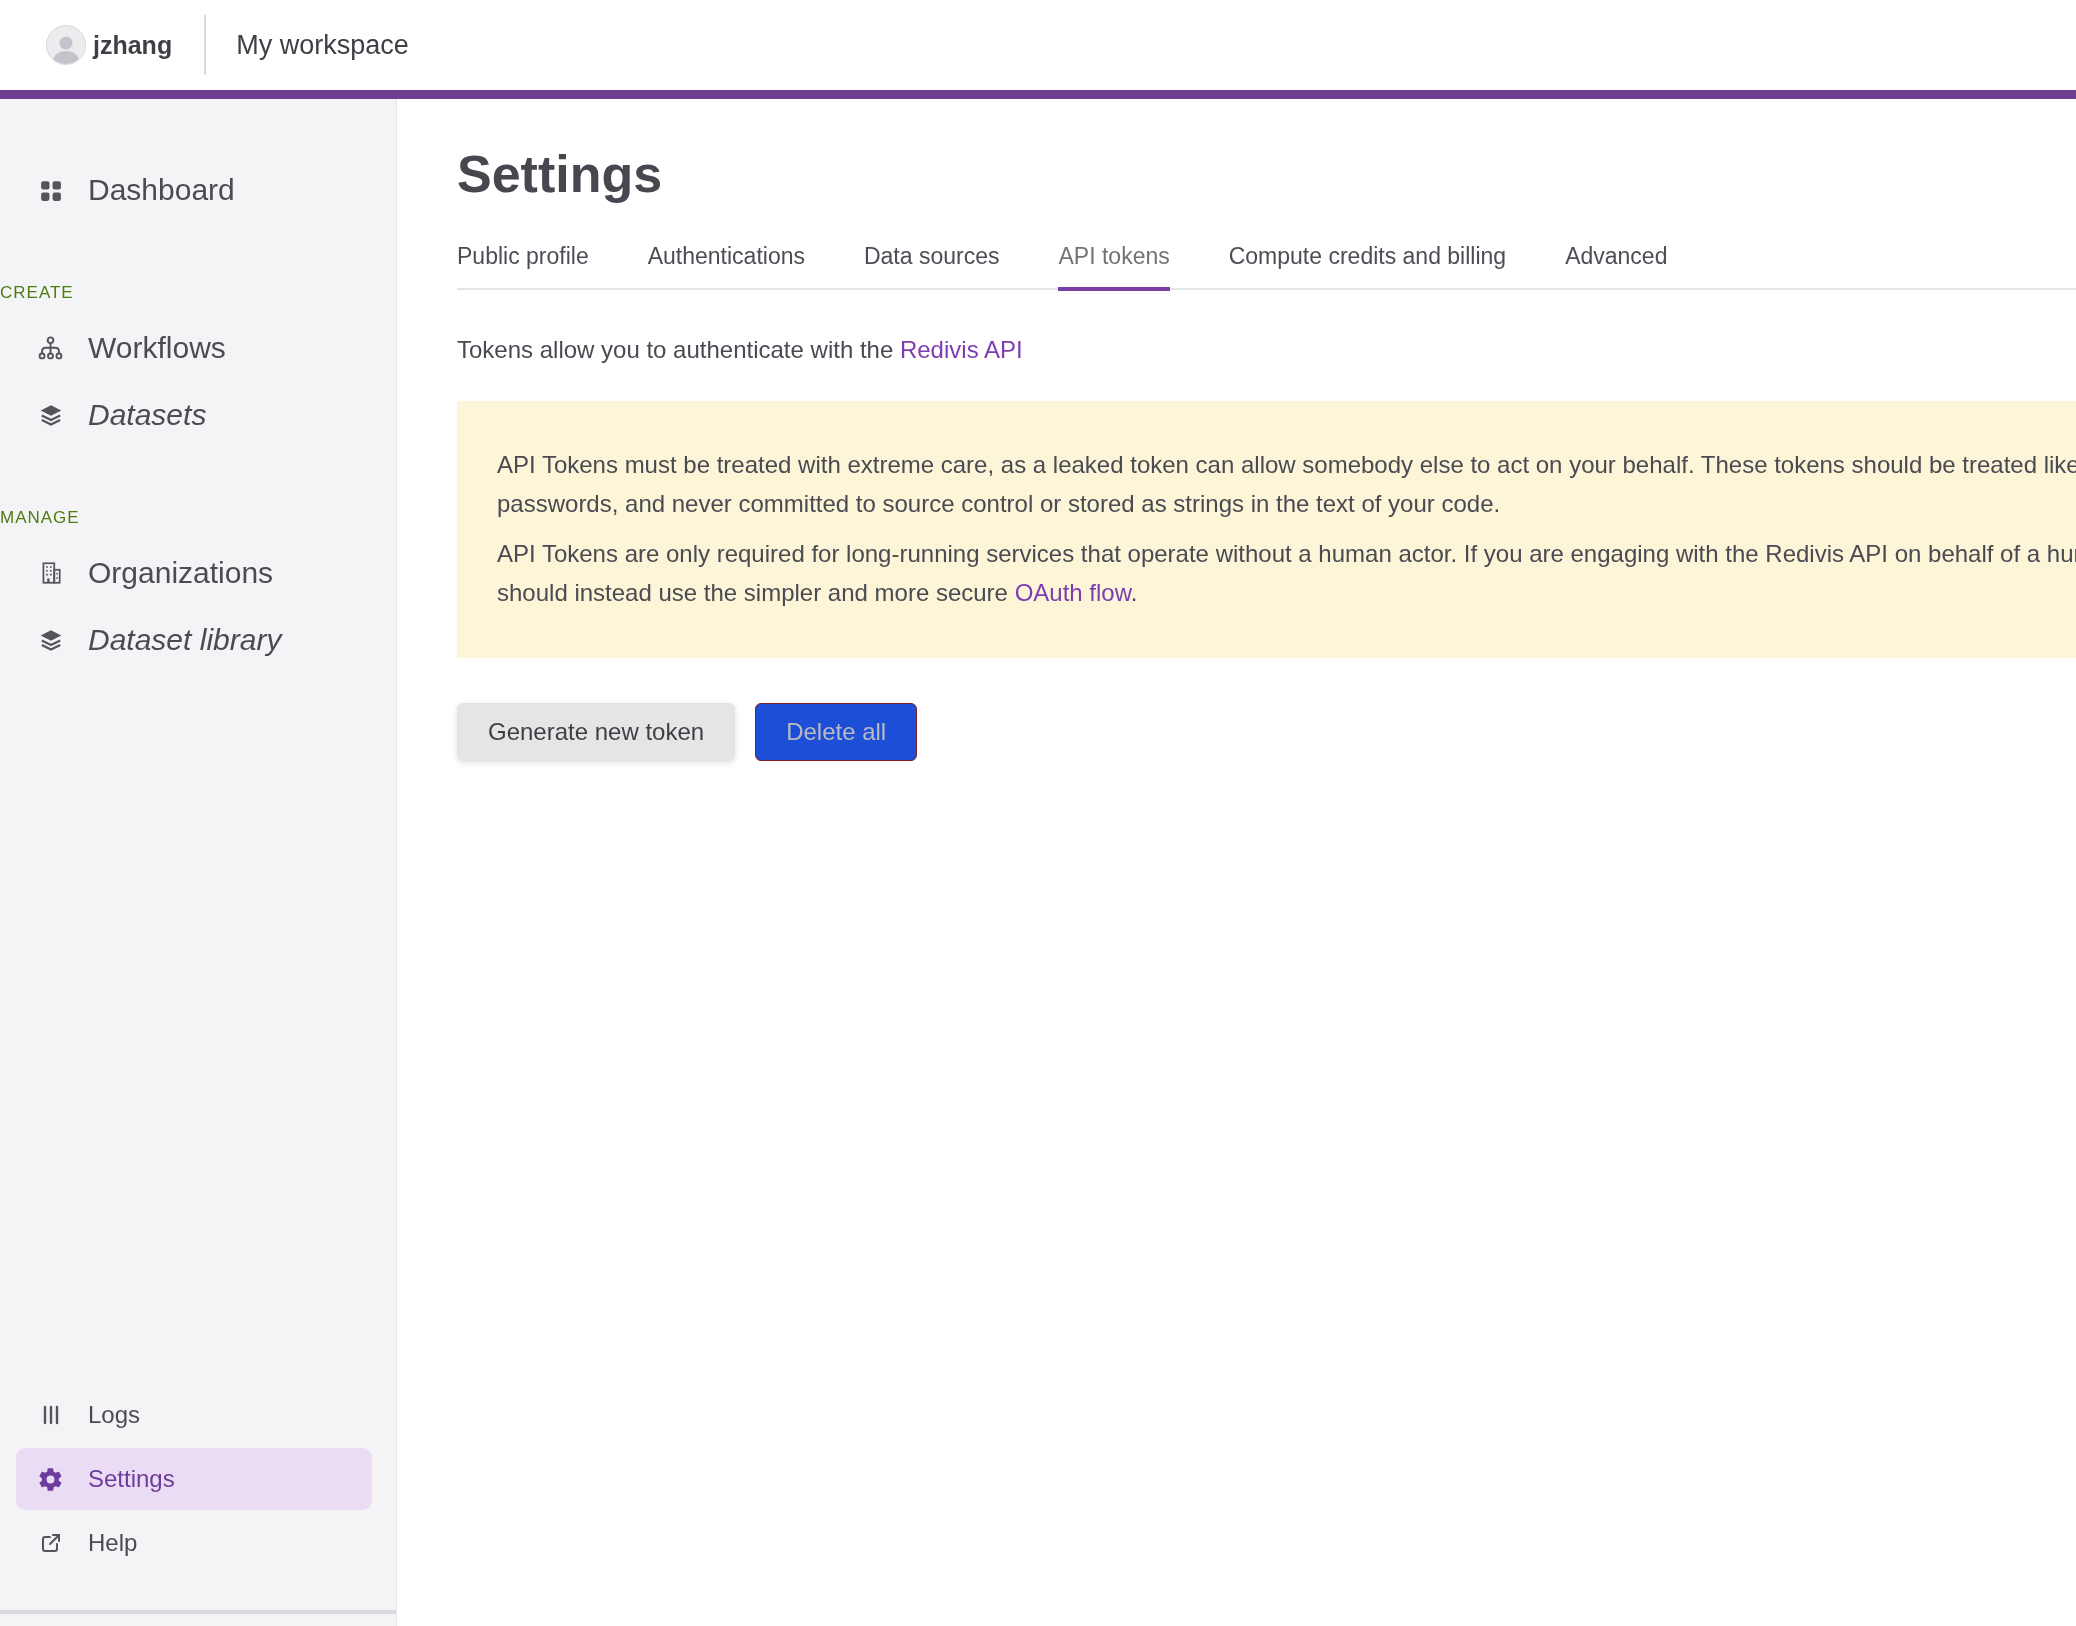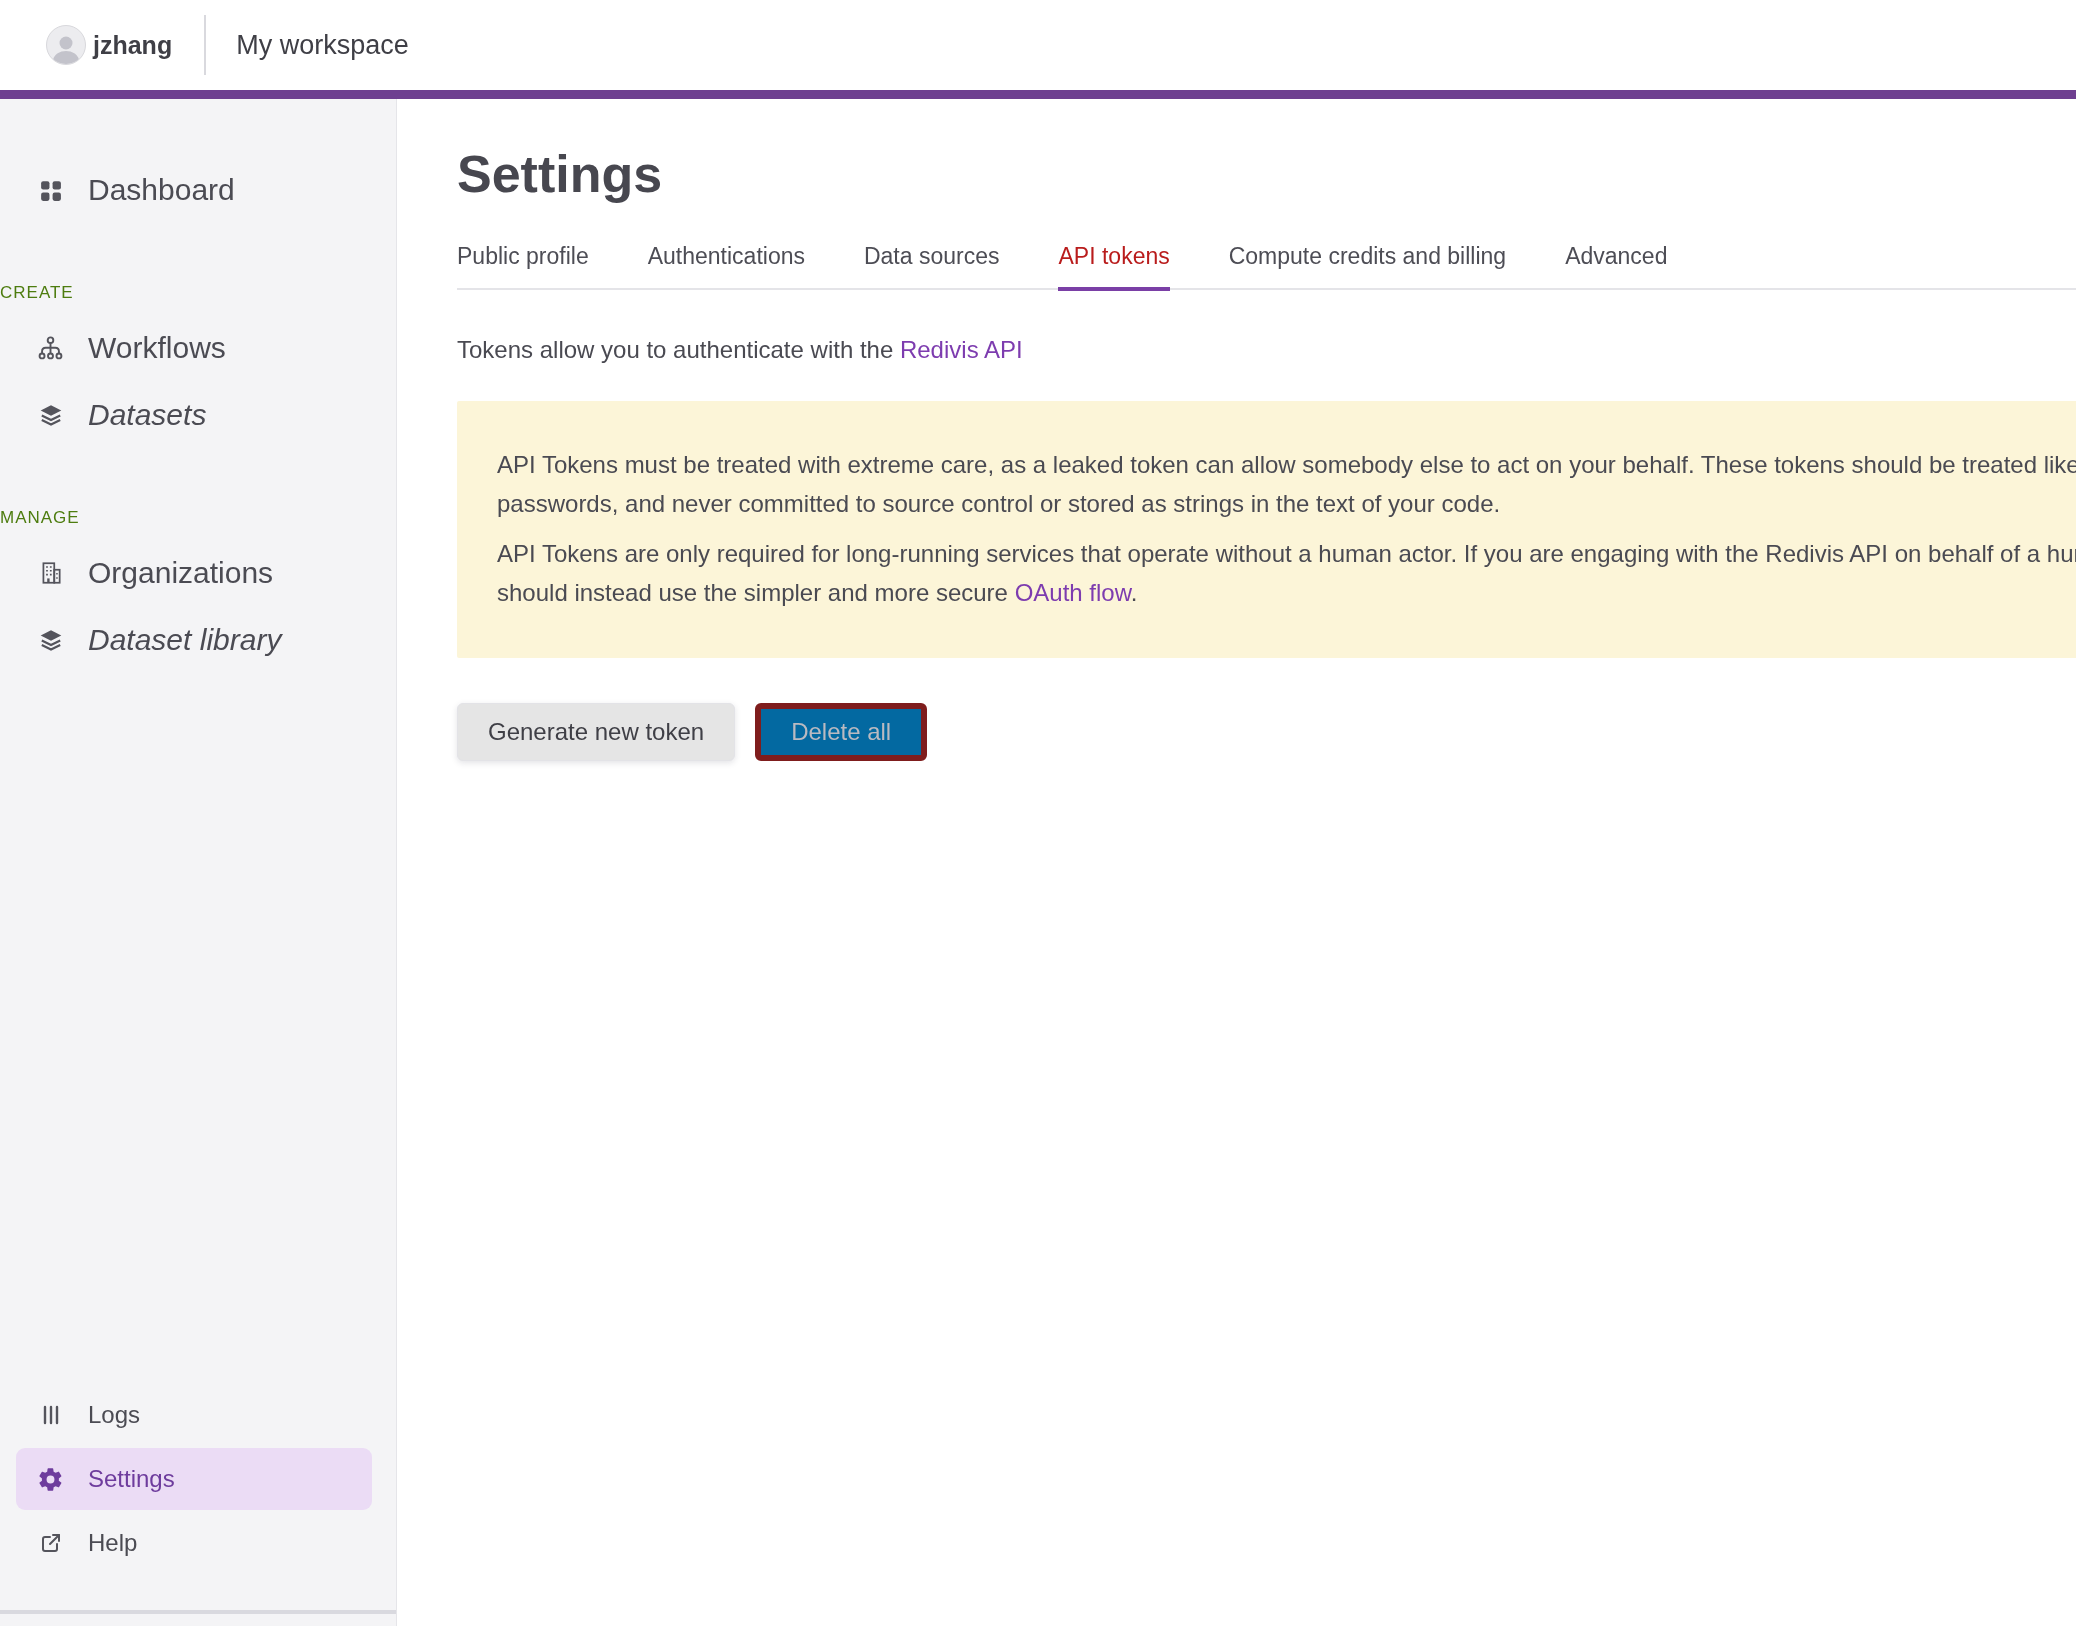--- a/index.html
+++ b/index.html
@@ -31,31 +31,31 @@
   .bottom-item .nicon{width:27px;height:27px;display:flex;align-items:center;justify-content:center;color:#54545c;margin-right:24px;}
   .bottom-item.active{background:#ebdcf5;color:#6e3c9d;}
   .bottom-item.active .nicon{color:#6e3c9d;}
   .sidebar-rule{height:4px;background:#d9d9df;margin-top:36px;}
   .sidebar-foot{height:8px;}
   
   .main{position:absolute;top:99px;left:398px;right:0;bottom:0;background:#fff;overflow:hidden;}
   .page-title{margin:48px 0 0 59px;font-size:52px;font-weight:600;color:#47474f;line-height:54px;}
   .tabbar{margin:42px 0 0 59px;border-bottom:2px solid #e4e4e8;display:flex;gap:59px;}
   .tab{font-size:23px;color:#4d4d55;padding-bottom:18px;position:relative;cursor:pointer;white-space:nowrap;}
-  .tab.active{color:#b91c1c;}
+  .tab.active{color:#737373;}
   .tab.active::after{content:"";position:absolute;left:0;right:0;bottom:-3px;height:4px;background:#7a3fa6;}
   .intro{margin:46px 0 0 59px;font-size:24px;color:#4a4a52;}
   a.plink{color:#7d3caf;text-decoration:none;cursor:pointer;}
   .warning-box{margin:37px 0 0 59px;width:1880px;background:#fcf5d8;padding:44px 0 46px 40px;box-sizing:border-box;border-radius:2px;}
   .wline{font-size:24px;line-height:39px;color:#4a4a52;white-space:nowrap;}
   .wpara2{margin-top:11px;}
   .btn-row{margin:45px 0 0 59px;display:flex;gap:20px;}
   .btn{height:58px;display:inline-flex;align-items:center;padding:0 30px;font-size:24px;border-radius:6px;box-sizing:border-box;font-family:"Liberation Sans",sans-serif;}
   .btn-primary{background:#e5e5e5;border:1px solid #e3e3e7;box-shadow:0 2px 6px rgba(40,40,60,0.13);color:#3f3f46;cursor:pointer;}
-  .btn-disabled{background:#0369a1;border:6px solid #7f1d1d;color:#babac1;cursor:default;text-align:center;}
+  .btn-disabled{background:#1d4ed8;border:1px solid #7f1d1d;color:#babac1;cursor:default;text-align:center;}
 </style>
 </head>
 <body>
 
 <div class="topbar">
   <div class="avatar">
     <svg width="36" height="32" viewBox="0 0 36 32">
       <circle cx="18" cy="11" r="6.5" fill="#c3c3cb"></circle>
       <path d="M4 34 C4 22 12 19 18 19 C24 19 32 22 32 34 Z" fill="#c3c3cb"></path>
     </svg>

